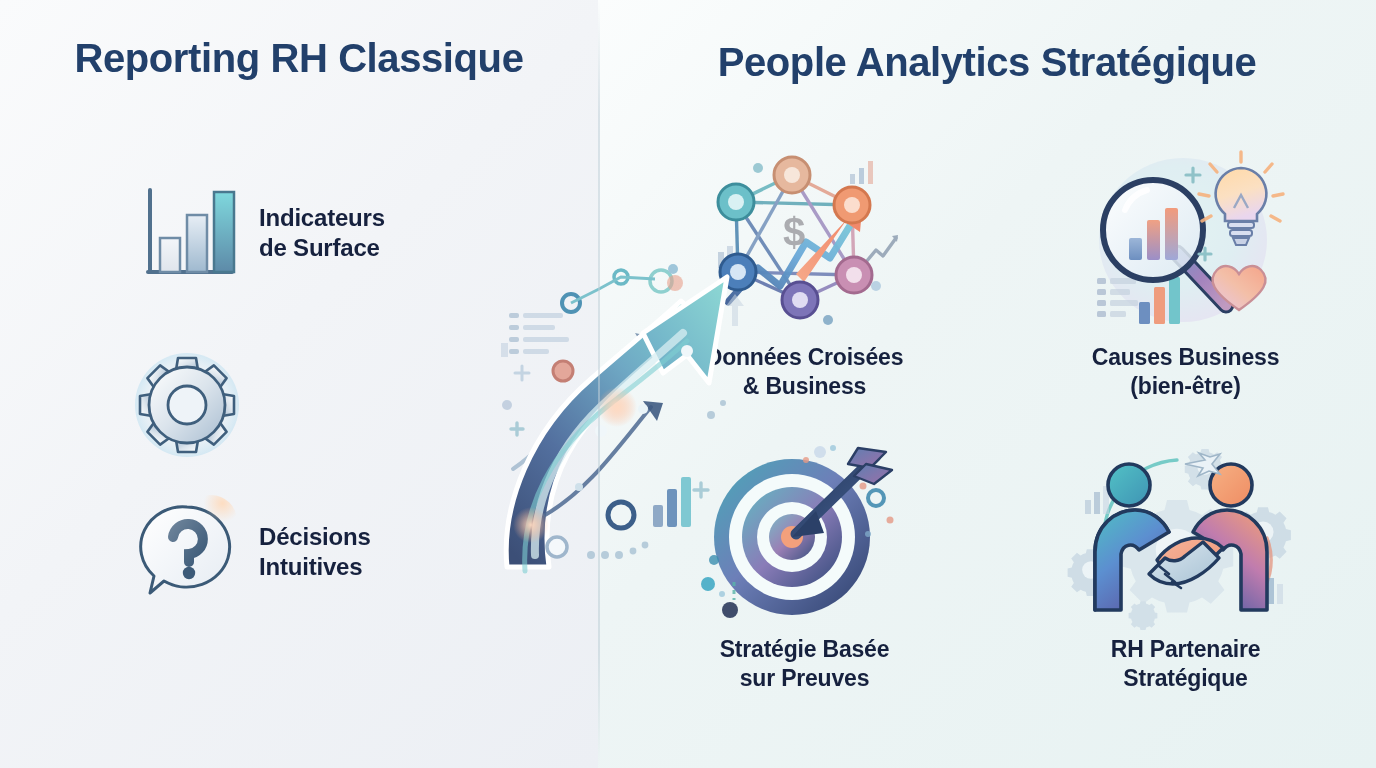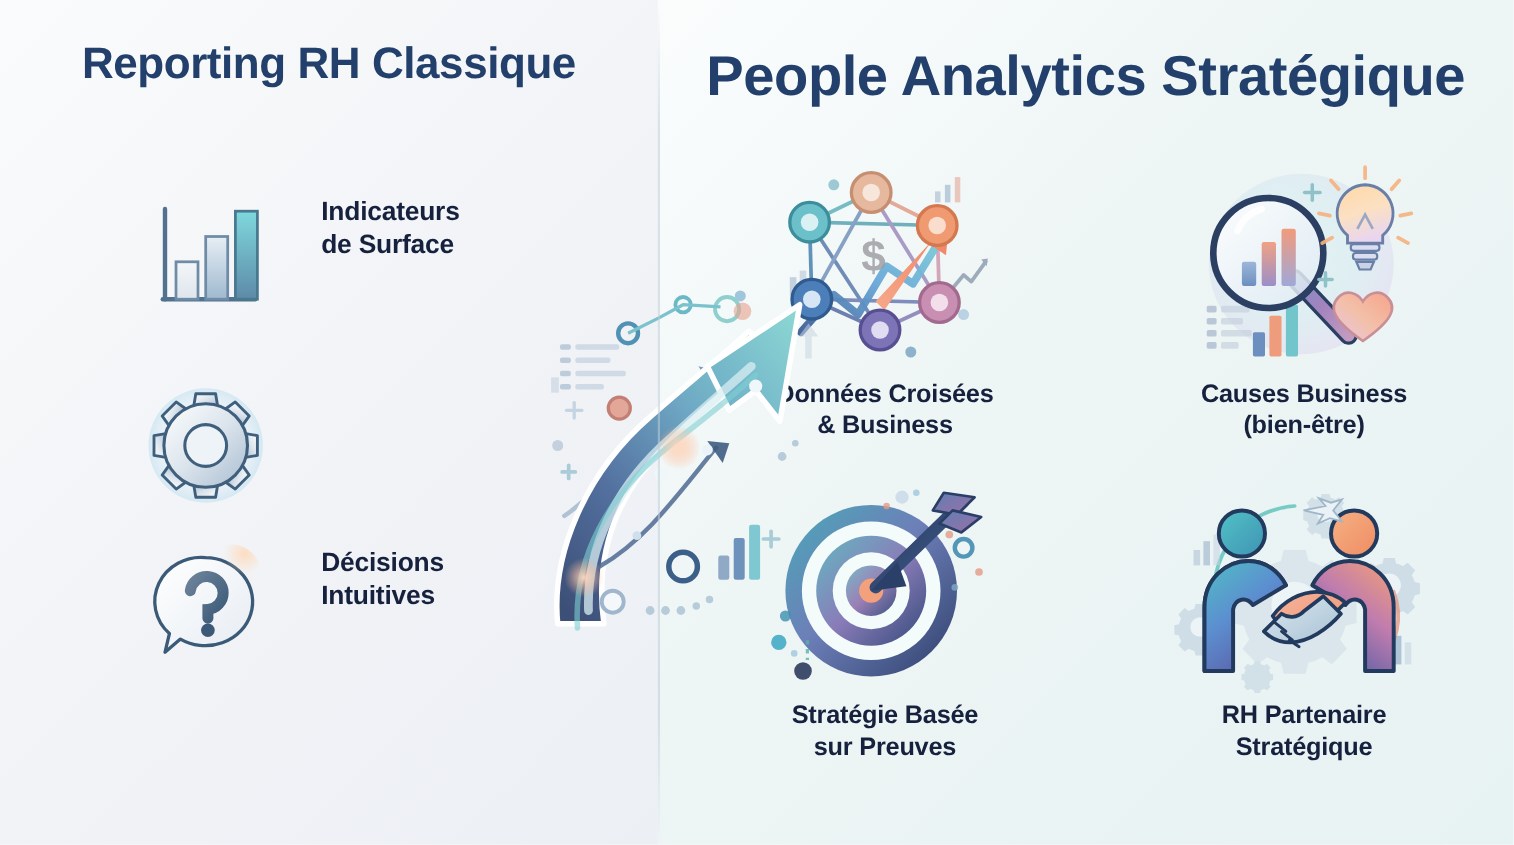--- a/index.html
+++ b/index.html
@@ -35,28 +35,29 @@
   
   .title {
     position: absolute;
     text-align: center;
     font-weight: bold;
     color: #22406b;
     line-height: 1.12;
     letter-spacing: -0.4px;
   }
   .title-left  { left: 0; top: 36px; width: 598px; font-size: 40px; }
-  .title-right { left: 0; top: 40px; width: 778px; font-size: 51px; }
+  .title-right { left: 0; top: 40px; width: 778px; font-size: 40px; }
 
   
   .left-row {
     position: absolute;
     left: 132px;
     display: flex;
-    gap: 50px;
+    align-items: center;
+    gap: 17px;
   }
   .left-row.r0 { top: 178px; }
   .left-row.r1 { top: 350px; }
   .left-row.r2 { top: 497px; }
   .left-icon { width: 110px; height: 110px; flex: 0 0 110px; position: relative; }
   .left-label {
     font-size: 24px; font-weight: bold; color: #16213e;
     line-height: 1.24; letter-spacing: -0.2px;
     white-space: pre-line;
   }

